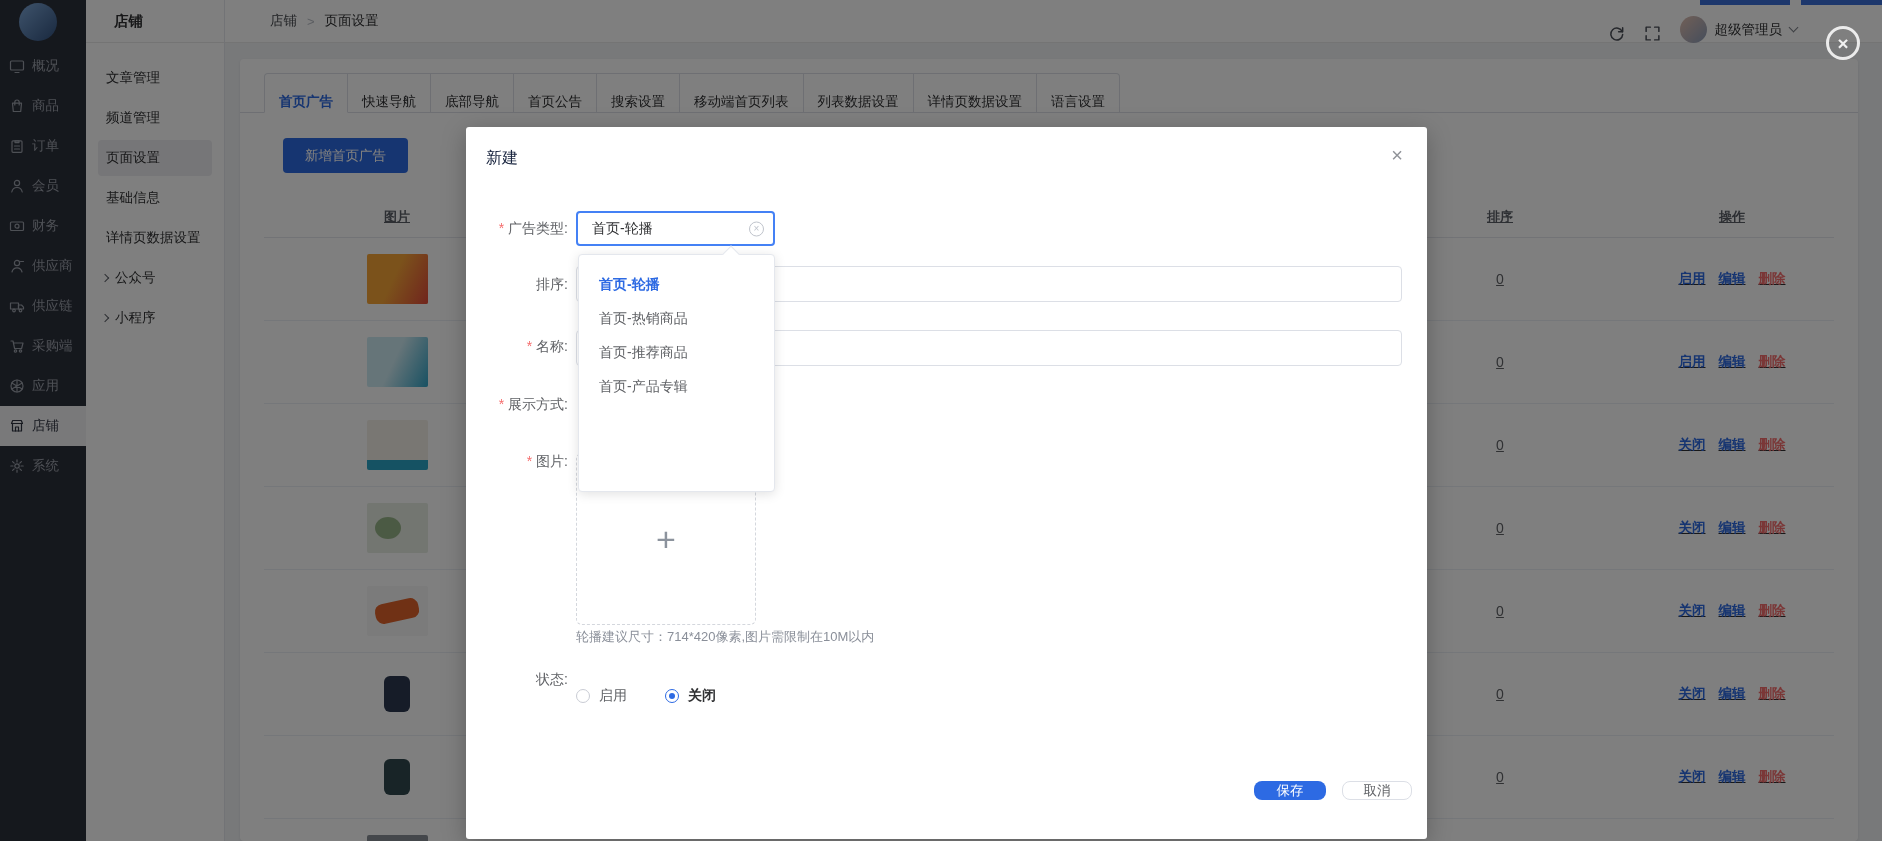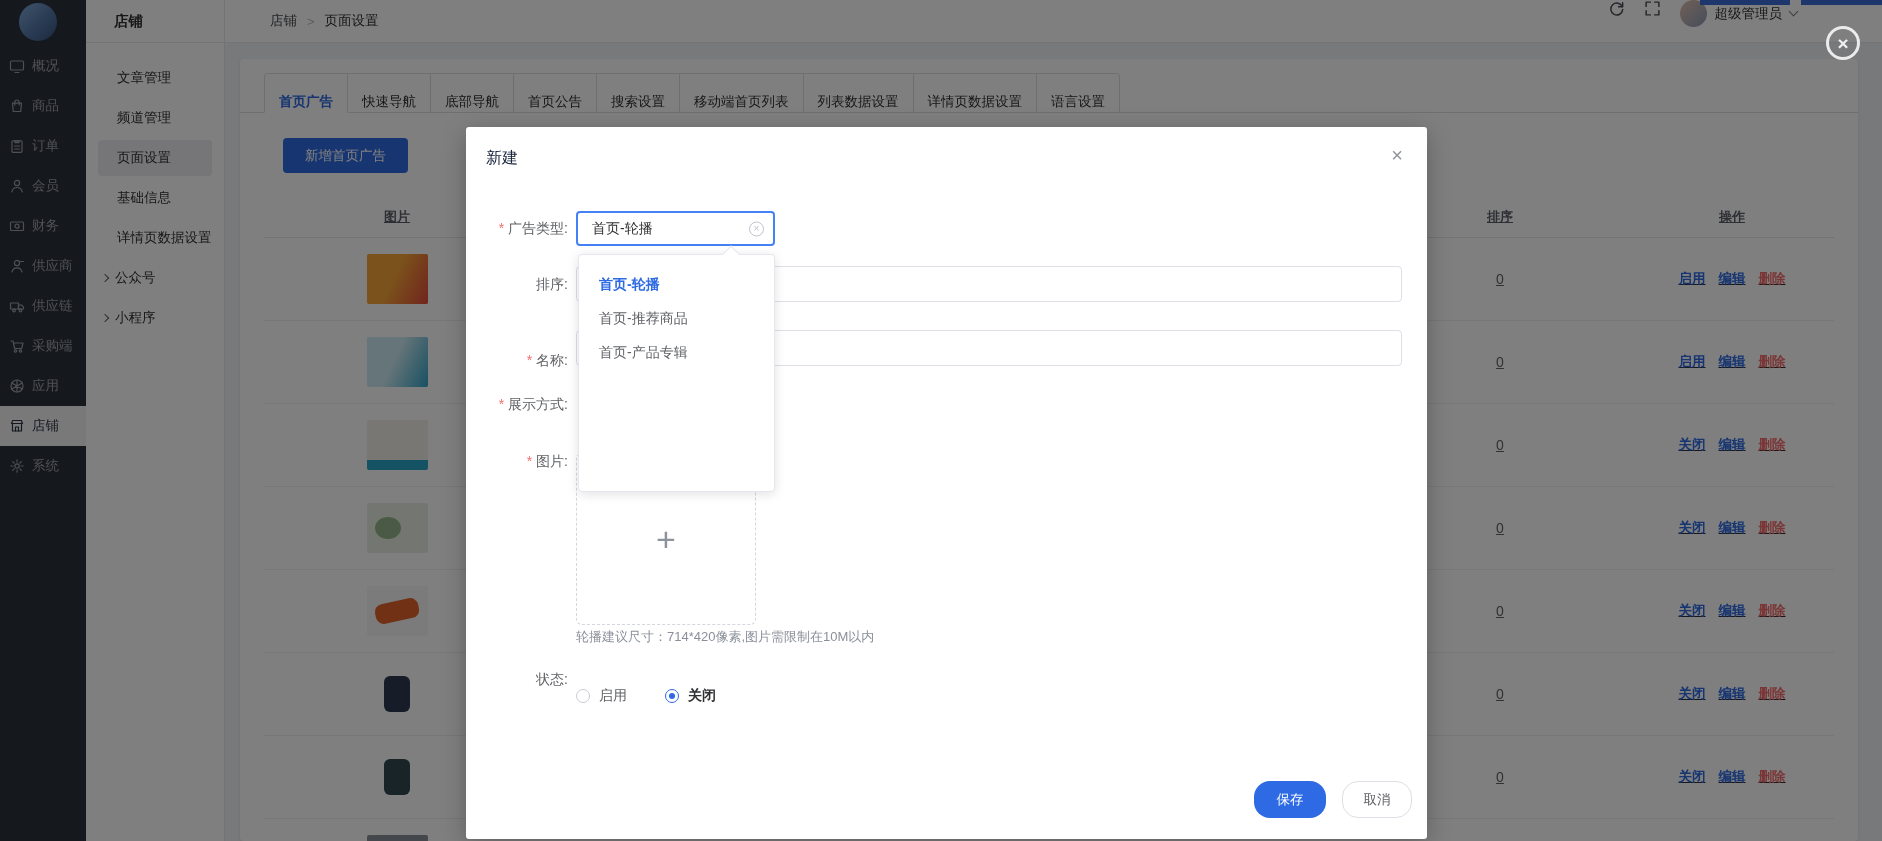--- a/index.html
+++ b/index.html
@@ -16,34 +16,34 @@
   .rail-avatar{position:absolute;left:19px;top:3px;width:38px;height:38px;border-radius:50%;}
   .rail-items{position:absolute;top:46px;left:0;right:0;}
   .rail-item{height:40px;display:flex;align-items:center;padding-left:9px;gap:7px;color:#9ba0aa;cursor:pointer;font-size:13.5px;}
   .rail-item svg{width:16px;height:16px;flex:0 0 16px;}
   .rail-item.active{background:#f2f3f5;color:#2f3340;}
 
   
   .submenu{position:absolute;left:86px;top:0;width:139px;height:841px;background:#fff;border-right:1px solid #e4e7ed;z-index:2;}
   .submenu-title{height:43px;line-height:43px;padding-left:28px;font-size:14.5px;font-weight:700;color:var(--text);border-bottom:1px solid #e8e8e8;}
   .sub-items{padding-top:15px;}
-  .sub-item{height:40px;display:flex;align-items:center;font-size:13.5px;color:var(--text);cursor:pointer;position:relative;padding-left:31px;}
+  .sub-item{height:40px;display:flex;align-items:center;font-size:13.5px;color:var(--text);cursor:pointer;position:relative;padding-left:20px;}
   .sub-item .hl{position:absolute;left:12px;right:12px;top:2px;bottom:2px;background:#ececf0;border-radius:4px;z-index:0;display:none;}
   .sub-item.active .hl{display:block;}
   .sub-item span{position:relative;z-index:1;}
   .chev-right{position:absolute;left:16px;width:6px;height:6px;border-right:1.4px solid #5a5e66;border-bottom:1.4px solid #5a5e66;transform:rotate(-45deg);z-index:1;}
   .sub-item.has-chev{padding-left:29px;}
 
   
   .main{position:absolute;left:225px;top:0;right:0;height:841px;}
   .topbar{position:absolute;left:0;right:0;top:0;height:43px;background:#fff;border-bottom:1px solid #e8e8e8;display:flex;align-items:center;}
   .breadcrumb{margin-left:45px;display:flex;align-items:center;gap:10px;font-size:13.5px;color:#45484d;}
   .breadcrumb .sep{color:#b8bcc4;font-size:13px;}
   .breadcrumb .crumb.last{color:var(--text);}
-  .topbar-right{position:absolute;right:85px;top:0;height:43px;display:flex;align-items:flex-start;gap:18px;color:#4a4e57;}
+  .topbar-right{position:absolute;right:85px;top:0;height:43px;display:flex;align-items:flex-end;gap:18px;color:#4a4e57;}
   .tb-icon{width:18px;height:18px;cursor:pointer;display:inline-flex;}
   .user-wrap{display:flex;align-items:center;gap:8px;cursor:pointer;}
   .user-avatar{width:27px;height:27px;border-radius:50%;}
   .user-name{font-size:13.5px;color:var(--text);}
   .chev-down{width:7px;height:7px;border-right:1.3px solid #7a7e86;border-bottom:1.3px solid #7a7e86;transform:rotate(45deg);margin-top:-4px;}
 
   .top-accent{position:absolute;top:0;height:5px;background:var(--topbar-blue);z-index:5;}
   .top-accent.a1{left:1700px;width:90px;}
   .top-accent.a2{left:1801px;width:81px;}
 
@@ -72,38 +72,38 @@
   .link.red{color:var(--danger);}
 
   
   .mask{position:absolute;inset:0;background:rgba(0,0,0,0.5);z-index:40;}
   .screen-close{position:absolute;left:1826px;top:26px;width:34px;height:34px;border:3px solid rgba(255,255,255,.85);border-radius:50%;color:#f1f1f1;display:flex;align-items:center;justify-content:center;font-size:19px;font-weight:700;z-index:60;cursor:pointer;line-height:1;}
   .modal{position:absolute;left:466px;top:127px;width:961px;height:712px;background:#fff;border-radius:3px;box-shadow:0 6px 24px rgba(0,0,0,.25);z-index:50;}
   .m-title{position:absolute;left:20px;top:21px;font-size:16px;font-weight:500;color:#17233d;}
   .m-close{position:absolute;right:24px;top:18px;font-size:20px;color:#909399;cursor:pointer;line-height:1;}
   .f-label{position:absolute;width:102px;text-align:right;font-size:14px;color:var(--text2);height:20px;line-height:20px;white-space:nowrap;}
   .f-label.required::before{content:"* ";color:var(--danger);}
-  .lbl-adtype{top:91px;}  .lbl-sort{top:147px;}  .lbl-name{top:223px;}
+  .lbl-adtype{top:91px;}  .lbl-sort{top:147px;}  .lbl-name{top:209px;}
   .lbl-display{top:267px;} .lbl-image{top:324px;} .lbl-status{top:542px;}
   .sel{position:absolute;left:110px;top:84px;width:199px;height:35px;border:2px solid var(--sel-border);border-radius:4px;background:#fff;display:flex;align-items:center;padding:0 30px 0 14px;cursor:pointer;}
   .sel .val{font-size:14px;color:var(--text);}
   .clear-ic{position:absolute;right:9px;top:50%;transform:translateY(-50%);width:15px;height:15px;border:1px solid #c0c4cc;border-radius:50%;color:#c0c4cc;font-size:10px;display:flex;align-items:center;justify-content:center;line-height:1;cursor:pointer;}
   .inp{position:absolute;left:110px;width:826px;height:36px;border:1px solid var(--border);border-radius:4px;background:#fff;font-family:inherit;font-size:14px;padding:0 14px;color:var(--text);}
   .inp-sort{top:139px;} .inp-name{top:203px;}
   .upload{position:absolute;left:110px;top:326px;width:180px;height:172px;border:1px dashed #d4d7dd;border-radius:6px;display:flex;align-items:center;justify-content:center;cursor:pointer;background:#fff;}
   .upload .plus{font-size:34px;font-weight:200;color:#8c939d;line-height:1;}
   .hint{position:absolute;left:110px;top:501px;font-size:13px;color:var(--muted);}
   .radios{position:absolute;left:110px;top:560px;display:flex;align-items:center;gap:38px;}
   .radio{display:flex;align-items:center;gap:9px;cursor:pointer;}
   .radio-dot{width:14px;height:14px;border:1px solid #c9ccd4;border-radius:50%;background:#fff;position:relative;}
   .radio.checked .radio-dot{border-color:var(--primary);}
   .radio.checked .radio-dot::after{content:"";position:absolute;left:3px;top:3px;width:6px;height:6px;border-radius:50%;background:var(--primary);}
   .radio .rlab{font-size:14px;color:var(--text2);}
   .radio.checked .rlab{color:var(--text);font-weight:600;}
-  .btn{position:absolute;top:654px;height:37px;border-radius:16px;font-size:13.5px;cursor:pointer;font-family:inherit;}
+  .btn{position:absolute;top:654px;height:19px;border-radius:8px;font-size:13.5px;cursor:pointer;font-family:inherit;}
   .btn-save{left:788px;width:72px;background:var(--primary);color:#fff;border:none;}
   .btn-cancel{left:876px;width:70px;background:#fff;color:var(--text2);border:1px solid var(--border);}
   .dd-panel{position:absolute;left:112px;top:127px;width:197px;height:238px;background:#fff;border:1px solid #e4e7ed;border-radius:4px;box-shadow:0 2px 12px rgba(0,0,0,.12);z-index:8;}
   .dd-arrow{position:absolute;left:146px;top:-7px;width:12px;height:12px;background:#fff;border-left:1px solid #e4e7ed;border-top:1px solid #e4e7ed;transform:rotate(45deg);}
   .dd-panel ul{list-style:none;padding:12px 0 22px 0;}
   .dd-panel li{height:34px;line-height:34px;padding-left:20px;font-size:14px;color:var(--text2);cursor:pointer;}
   .dd-panel li.selected{color:var(--primary);font-weight:700;}
 </style>
 </head>
 <body>
@@ -455,17 +455,18 @@
       </span>
     </div>
 
   <button class="btn btn-save">保存</button>
   <button class="btn btn-cancel">取消</button>
 
   <div class="dd-panel">
     <span class="dd-arrow"></span>
     <ul id="dd-options">
         <li class="selected">首页-轮播</li>
+        <li>首页-热销商品</li>
         <li>首页-推荐商品</li>
         <li>首页-产品专辑</li>
       </ul>
   </div>
 </section>
 
 </body></html>

